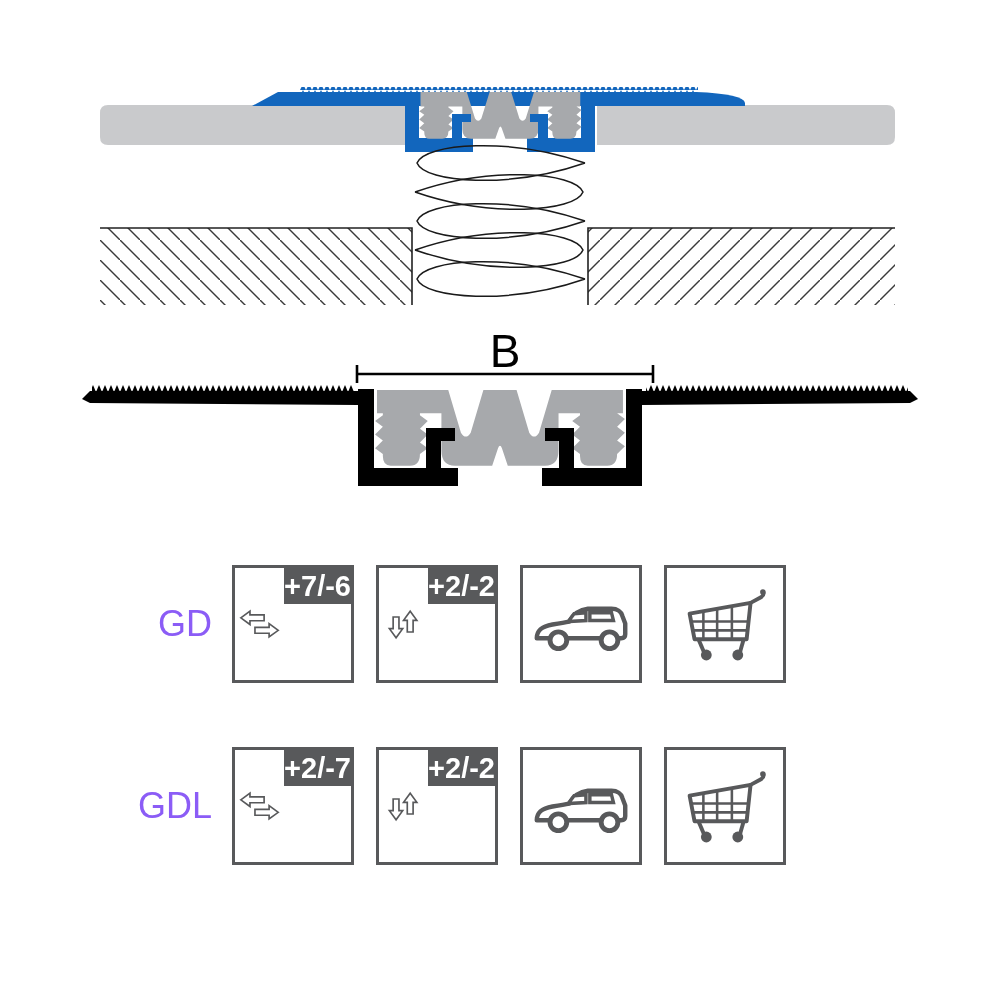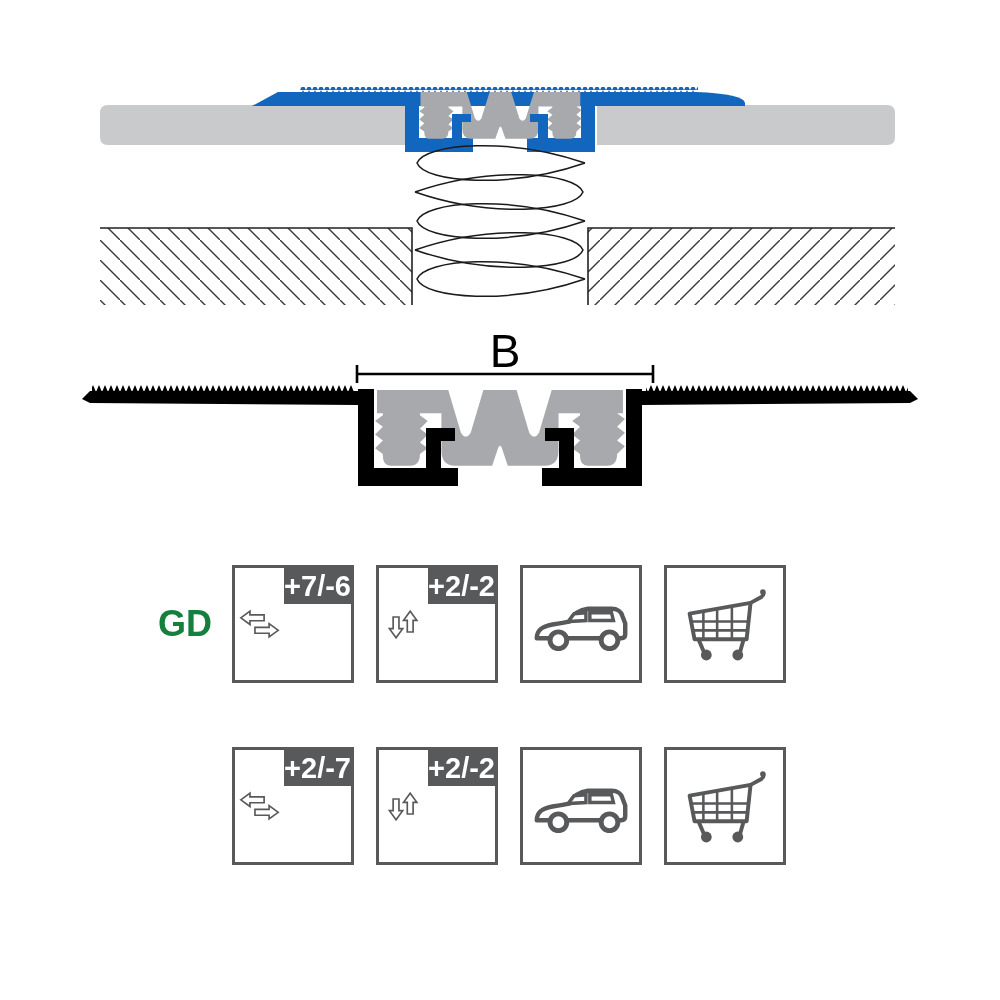--- a/index.html
+++ b/index.html
@@ -5,21 +5,21 @@
   html,body{margin:0;padding:0;background:#fff;}
   .canvas{
     position:relative;width:1000px;height:1000px;background:#ffffff;
     font-family:"Liberation Sans",sans-serif;overflow:hidden;
   }
   .drawing-svg{position:absolute;left:0;top:0;}
   .spec-row{position:absolute;left:232px;display:flex;gap:22px;}
   .row-label{
     position:absolute;left:0;width:212px;height:118px;
     display:flex;align-items:center;justify-content:flex-end;
-    font-size:36px;font-weight:bold;color:#15803d;letter-spacing:0px;
+    font-size:36px;font-weight:normal;color:#8b5cf6;letter-spacing:0px;
   }
   .card{
     width:122px;height:118px;border:3px solid #58595B;box-sizing:border-box;
     background:#fff;display:flex;flex-direction:row;
   }
   .card-icon{flex:1;display:flex;align-items:center;justify-content:center;overflow:hidden;}
   .card-band{
     height:36px;background:#58595B;color:#fff;
     display:flex;align-items:center;justify-content:center;
     font-size:29px;font-weight:bold;letter-spacing:0px;
@@ -182,20 +182,21 @@
           <circle cx="40" cy="70" r="5.5" fill="#58595B"></circle>
           <circle cx="72" cy="70" r="5.5" fill="#58595B"></circle>
         </svg>
       </div>
       <div class="card-band">
         <span></span>
       </div>
     </div>
   </div>
 
+  <div class="row-label" style="top:747px;">GDL</div>
   <div class="spec-row" style="top:747px;">
 
     <div class="card">
       <div class="card-icon">
         <svg width="116" height="77" viewBox="0 0 118 78">
           <polygon points="14,23 36,7 36,16 70,16 70,30 36,30 36,39" fill="#fff" stroke="#58595B" stroke-width="4"></polygon>
           <polygon points="104,53 82,37 82,46 48,46 48,60 82,60 82,69" fill="#fff" stroke="#58595B" stroke-width="4"></polygon>
         </svg>
       </div>
       <div class="card-band">

